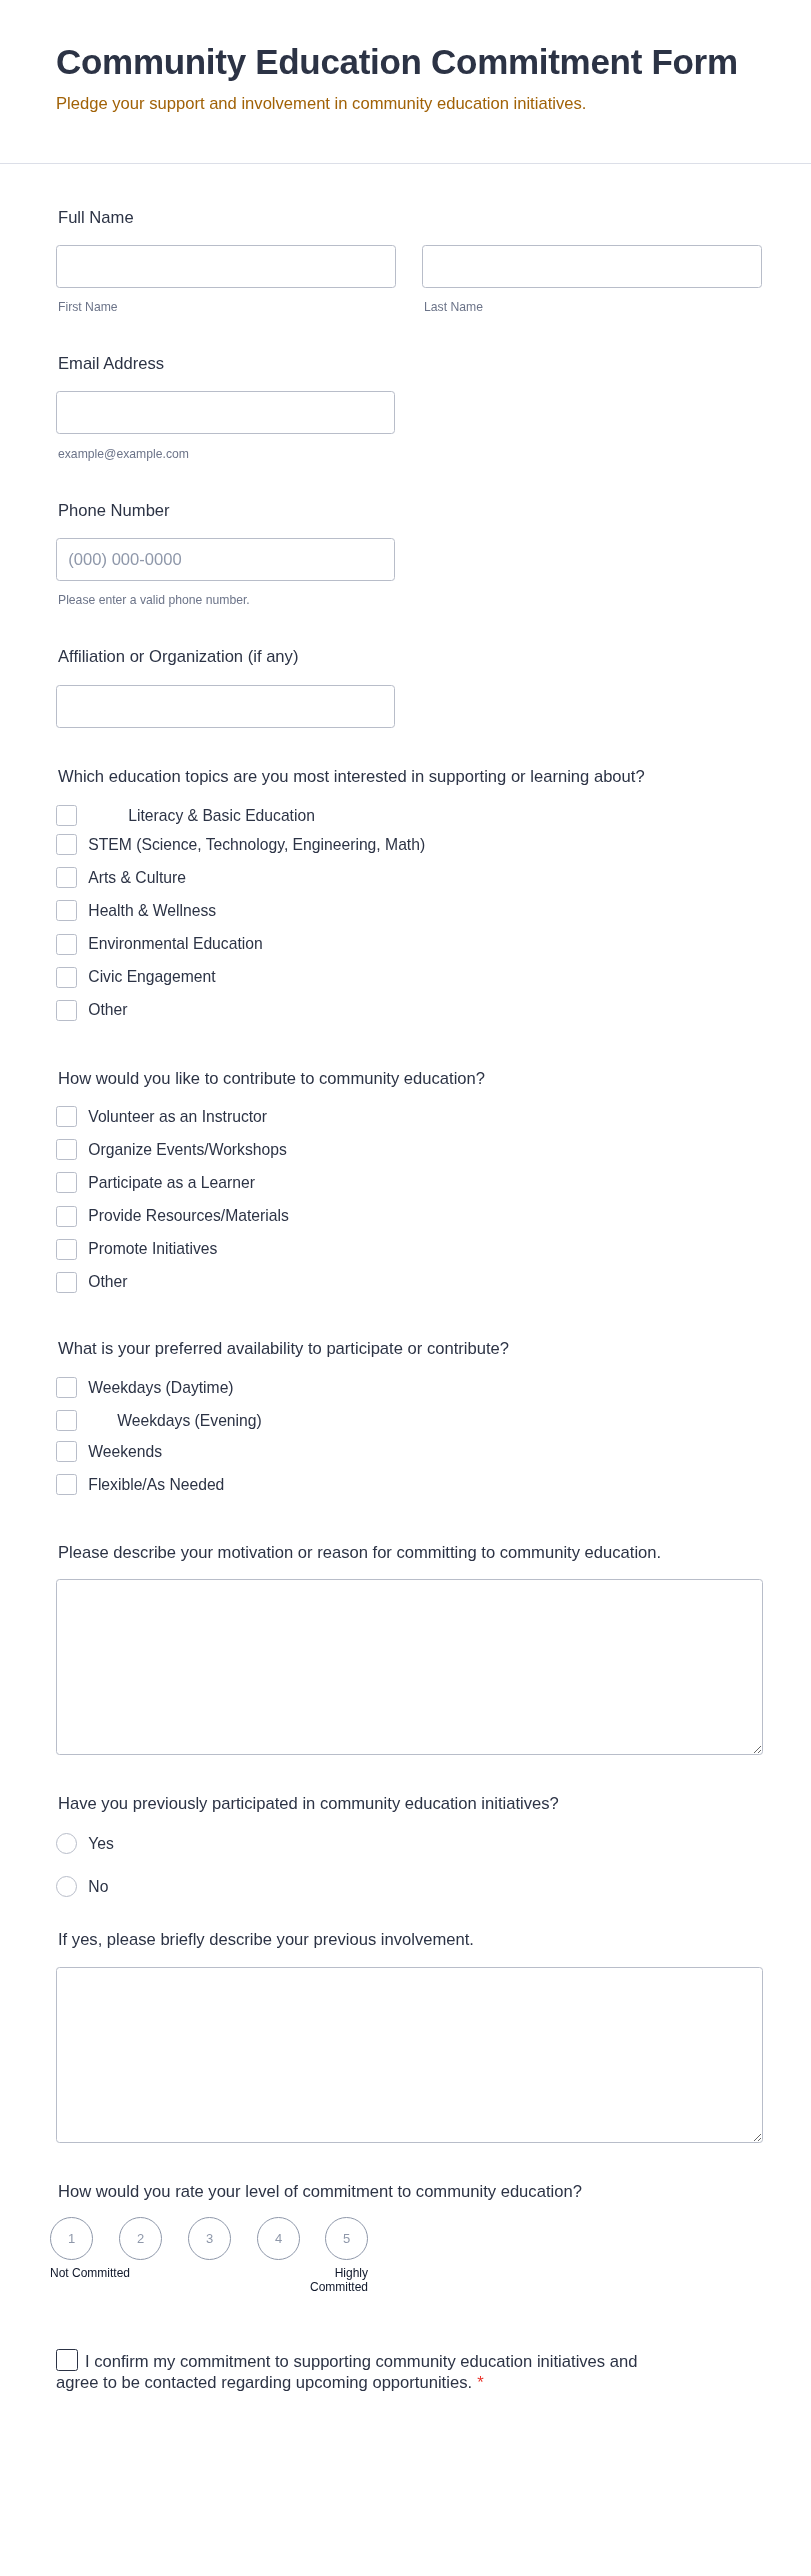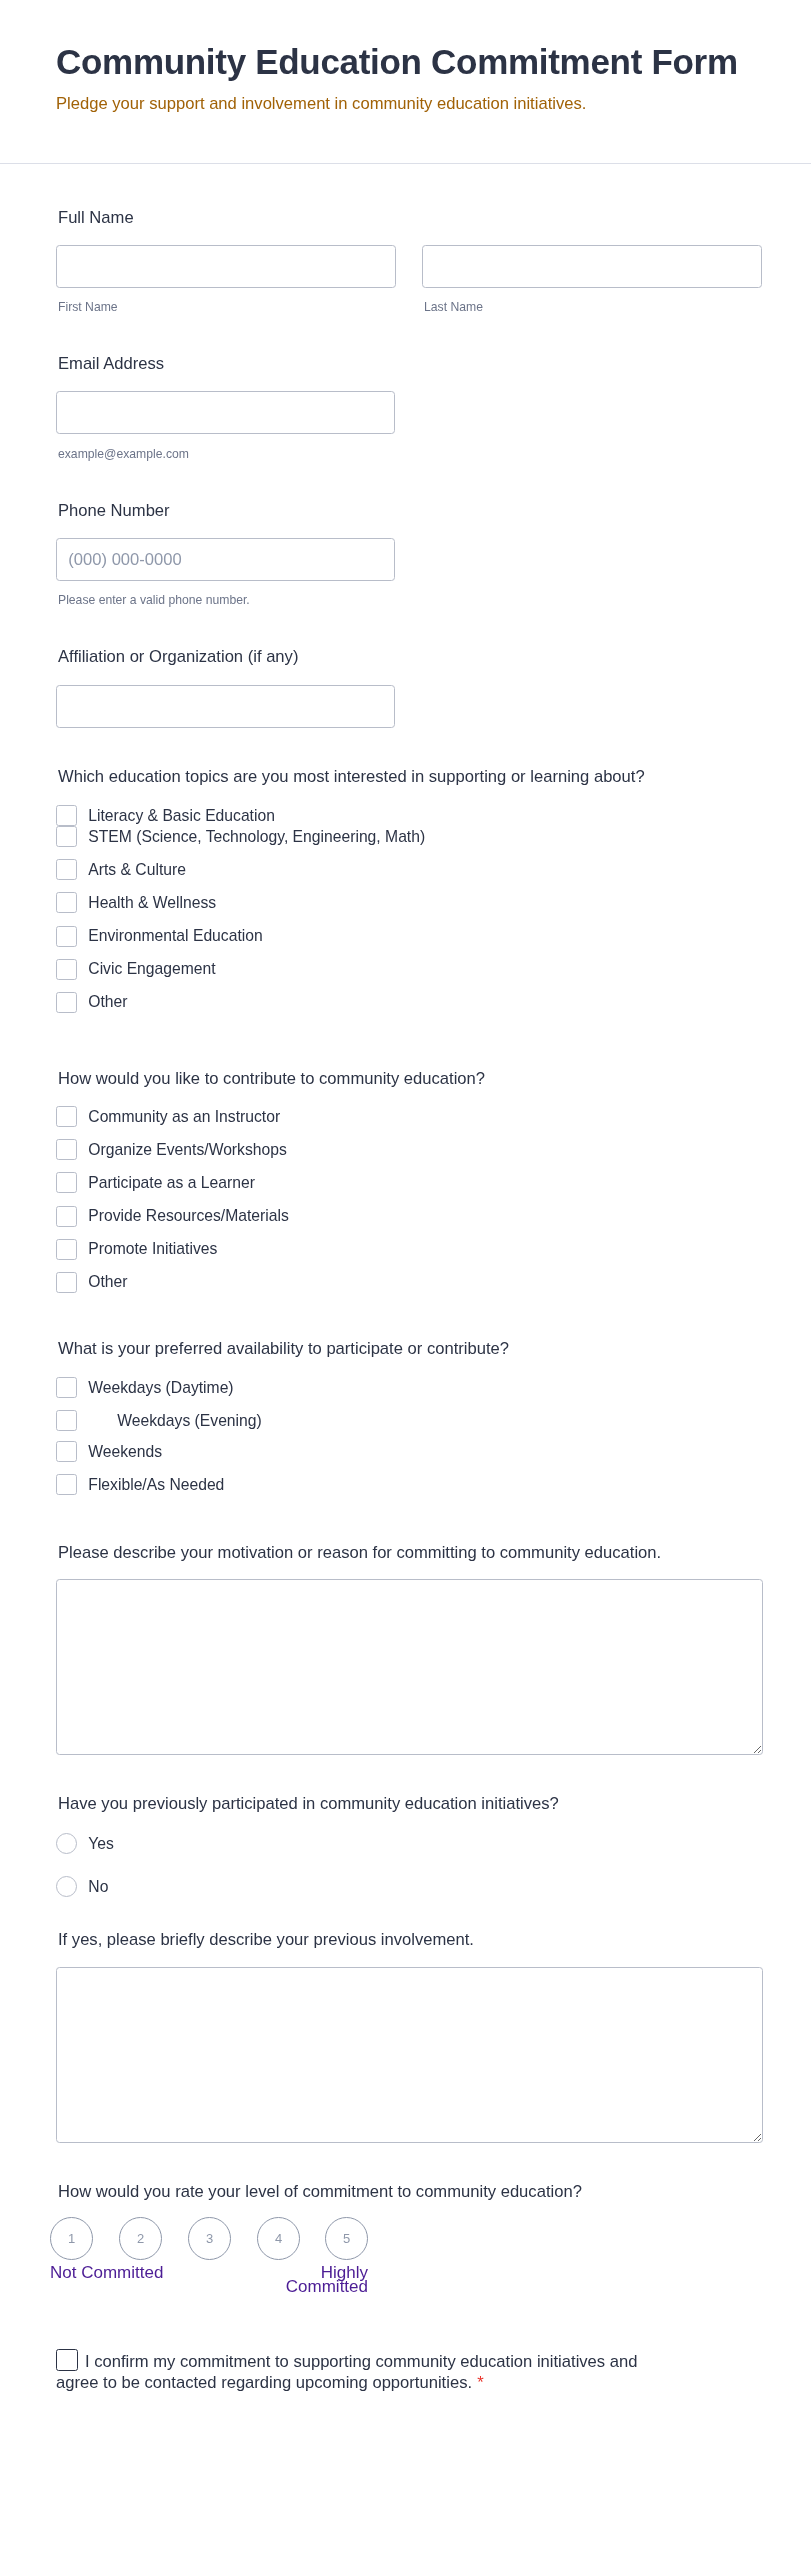--- a/index.html
+++ b/index.html
@@ -53,21 +53,21 @@
     background: #fff; flex: 0 0 21px;
   }
   .option-label {
     margin-left: 11.3px; font-size: 15.7px; color: #2c3345;
   }
   .rating-circle {
     width: 43px; height: 43px; border: 0.9px solid #8f98aa; border-radius: 50%;
     display: flex; align-items: center; justify-content: center;
     font-size: 13px; color: #8f98aa; background: #fff; cursor: pointer;
   }
-  .rating-caption { font-size: 17px; color: #4c1d95; line-height: 14px; }
+  .rating-caption { font-size: 12px; color: #0f172a; line-height: 14px; }
   .confirm-box {
     width: 22px; height: 22px; border: 1.7px solid #2c3345; border-radius: 2.6px; background: #fff;
   }
   .confirm-text {
     font-size: 16.6px; color: #2c3345; line-height: 21px;
   }
   .required-star { color: #e9342a; margin-left: 5.2px; }
 </style>
 </head>
 <body>
@@ -88,21 +88,21 @@
 
 <div class="abs label" style="left:58px; top:501px;">Phone Number</div>
 <input class="abs text-input" style="left: 56px; top: 538px; width: 339px;" type="tel" placeholder="(000) 000-0000">
 <div class="abs sublabel" style="left:58px; top:593px;">Please enter a valid phone number.</div>
 
 <div class="abs label" style="left:58px; top:647px;">Affiliation or Organization (if any)</div>
 <input class="abs text-input" style="left: 56px; top: 685px; width: 339px;" type="text" value="">
 
 <div class="abs label" style="left:58px; top:767px;">Which education topics are you most interested in supporting or learning about?</div>
 <div class="abs" style="left:56px; top:805px;">
-  <div class="option" style="margin-bottom:0;">
+  <div class="option" style="margin-bottom:8px;gap:40px;">
       <span class="checkbox"></span>
       <span class="option-label">Literacy &amp; Basic Education</span>
     </div>
   <div class="option" style="margin-bottom:12.2px;">
       <span class="checkbox"></span>
       <span class="option-label">STEM (Science, Technology, Engineering, Math)</span>
     </div>
   <div class="option" style="margin-bottom:12.2px;">
       <span class="checkbox"></span>
       <span class="option-label">Arts &amp; Culture</span>
@@ -122,21 +122,21 @@
   <div class="option">
       <span class="checkbox"></span>
       <span class="option-label">Other</span>
     </div>
 </div>
 
 <div class="abs label" style="left:58px; top:1069px;">How would you like to contribute to community education?</div>
 <div class="abs" style="left:56px; top:1106px;">
   <div class="option" style="margin-bottom:12.2px;">
       <span class="checkbox"></span>
-      <span class="option-label">Community as an Instructor</span>
+      <span class="option-label">Volunteer as an Instructor</span>
     </div>
   <div class="option" style="margin-bottom:12.2px;">
       <span class="checkbox"></span>
       <span class="option-label">Organize Events/Workshops</span>
     </div>
   <div class="option" style="margin-bottom:12.2px;">
       <span class="checkbox"></span>
       <span class="option-label">Participate as a Learner</span>
     </div>
   <div class="option" style="margin-bottom:12.2px;">

